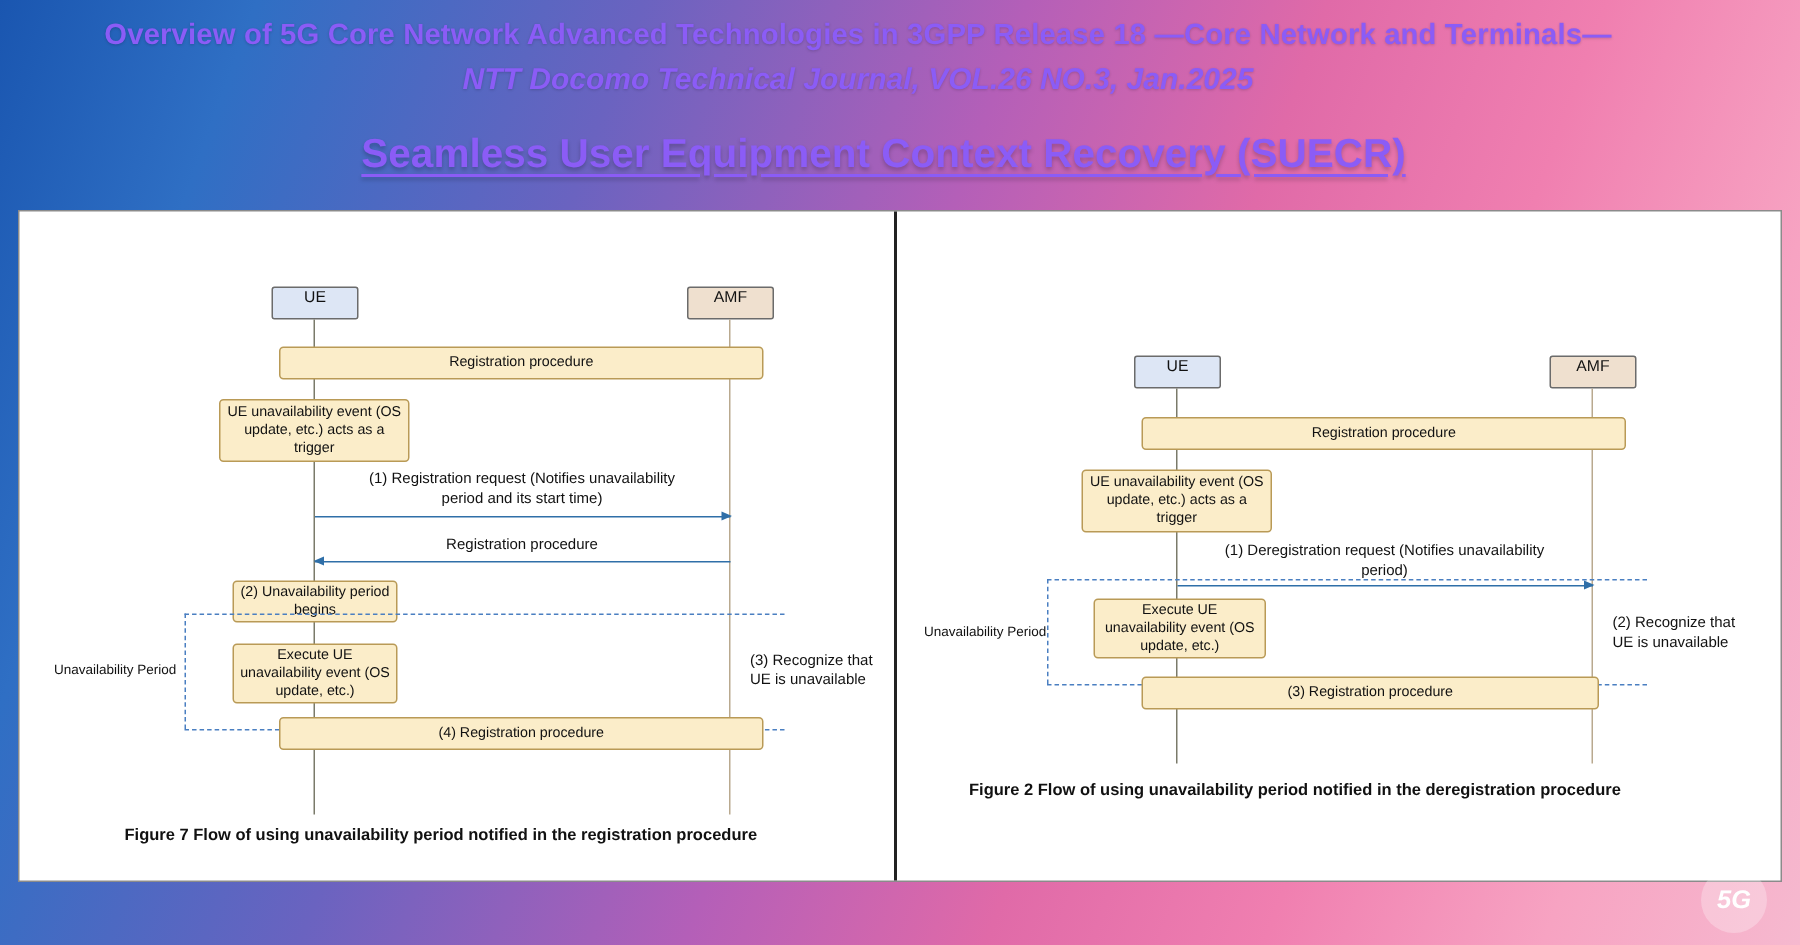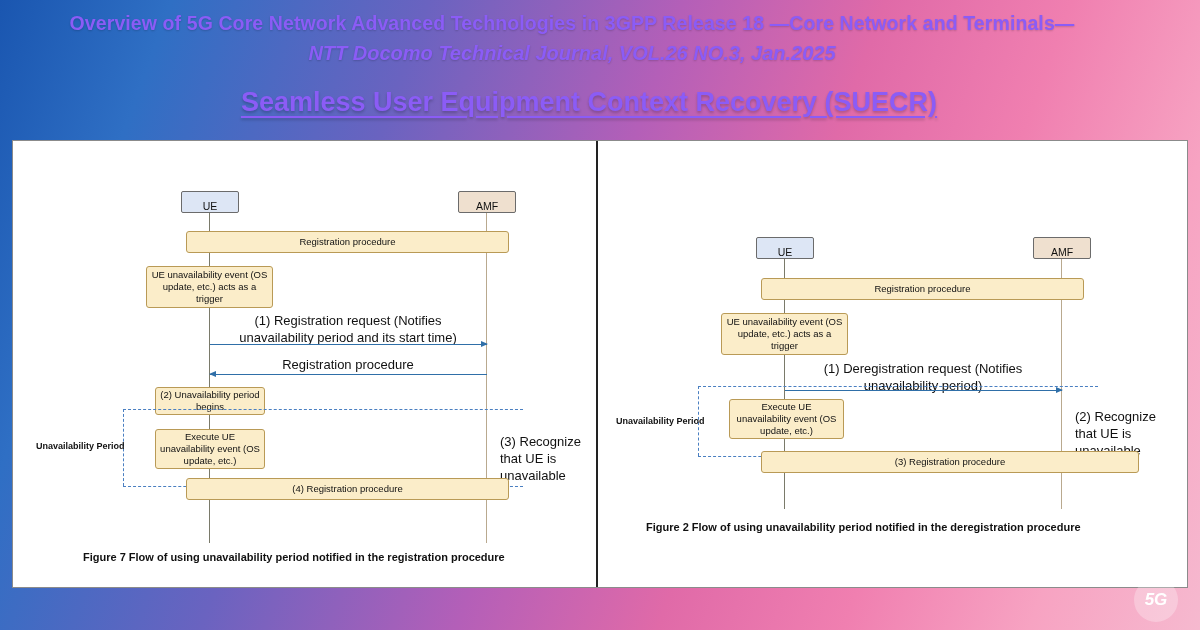--- a/index.html
+++ b/index.html
@@ -40,21 +40,21 @@
 
   .caption {
     position:absolute; font-size:11px; font-weight:bold; color:#111;
     white-space:nowrap;
   }
 
   
   .node-box {
     position:absolute; border:1px solid #6b6b6b; border-radius:2px;
     font-size:10.5px; color:#111; text-align:center;
-    display:flex; align-items:flex-end; justify-content:center;
+    display:flex; align-items:flex-start; justify-content:center;
   }
   .node-ue { background:#dde6f5; }
   .node-amf { background:#efe0cf; }
   .lifeline { position:absolute; width:1px; background:#7a7a6a; }
   .lifeline.amf { background:#b9a98f; }
 
   .msgbox {
     position:absolute; background:#fbedc9; border:1px solid #b99a56;
     border-radius:3px; font-size:9.5px; color:#111;
     display:flex; align-items:center; justify-content:center; text-align:center;
@@ -63,29 +63,29 @@
 
   .arrow { position:absolute; height:1px; background:#2f6fa8; }
   .arrow::after {
     content:""; position:absolute; top:-3px; width:0; height:0;
     border-top:3.5px solid transparent; border-bottom:3.5px solid transparent;
   }
   .arrow.right::after { right:-1px; border-left:7px solid #2f6fa8; }
   .arrow.left::after  { left:-1px;  border-right:7px solid #2f6fa8; }
 
   .alabel {
-    position:absolute; font-size:13px; color:#111; text-align:center;
+    position:absolute; font-size:10px; color:#111; text-align:center;
     line-height:1.3; white-space:nowrap;
   }
   .alabel.wrap { white-space:normal; }
 
   .dashline { position:absolute; border-top:1px dashed #4a7fc1; height:0; }
   .vdash { position:absolute; border-left:1px dashed #4a7fc1; width:0; }
   .period-label {
-    position:absolute; font-size:9px; color:#111; white-space:nowrap;font-weight:bold;
+    position:absolute; font-size:9px; color:#111; white-space:nowrap;
   }
 
   
   .logo {
     position:absolute; right:22px; bottom:8px; width:44px; height:44px;
     border-radius:50%; background:rgba(255,255,255,.28);
     display:flex; align-items:center; justify-content:center;
     color:#fff; font-size:17px; font-weight:bold; font-style:italic;
   }
 </style>
@@ -177,21 +177,21 @@
     <div class="dashline" style="left:100px; top:315px; width:400px;"></div>
     <div class="vdash" style="left:100px; top:245px; height:70px;"></div>
     <div class="period-label" style="left:18px; top:275px;">Unavailability Period</div>
 
     <div class="msgbox" style="left:131px; top:258px; width:115px; height:40px;">
       <span>Execute UE unavailability event (OS update, etc.)</span>
     </div>
 
     <div class="alabel wrap" style="left:477px; top:268px; width:92px; text-align:left;">(2) Recognize that UE is unavailable</div>
 
-    <div class="msgbox" style="left:163px; top:310px; width:378px; height:22px;">
+    <div class="msgbox" style="left:163px; top:310px; width:305px; height:22px;">
       <span>(3) Registration procedure</span>
     </div>
 
     <div class="caption" style="left:48px; top:380px;">Figure 2  Flow of using unavailability period notified in the deregistration procedure</div>
   </div>
 </div>
 
 <div class="logo">
   <span>5G</span>
 </div>

